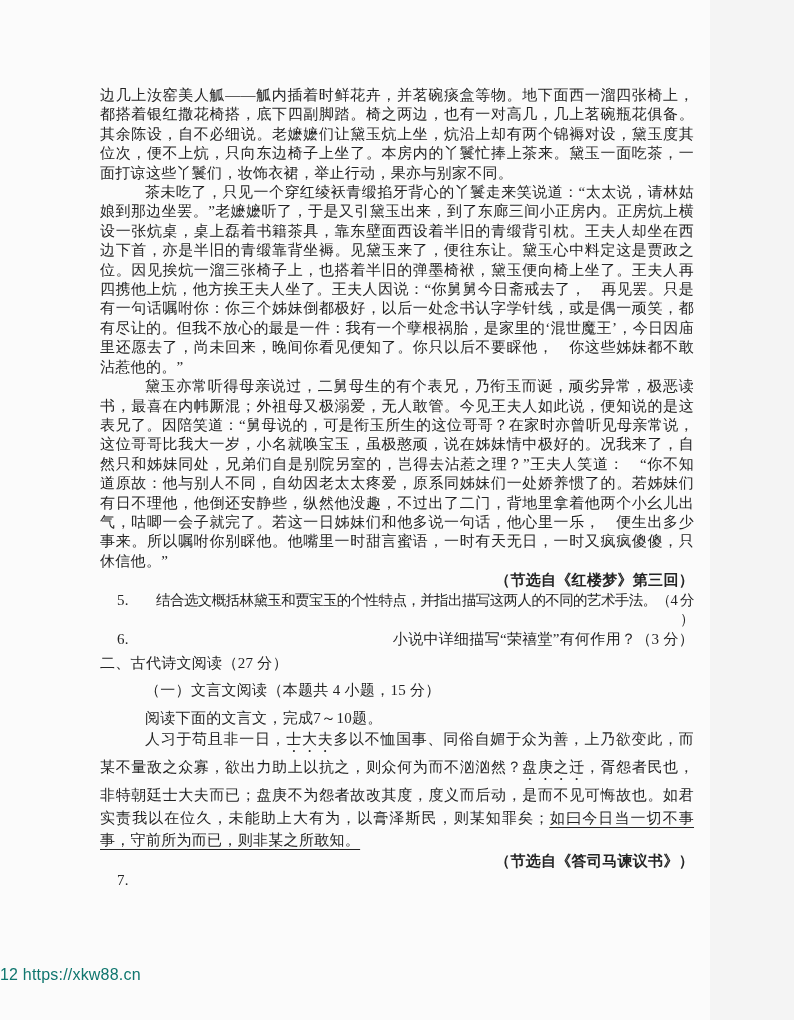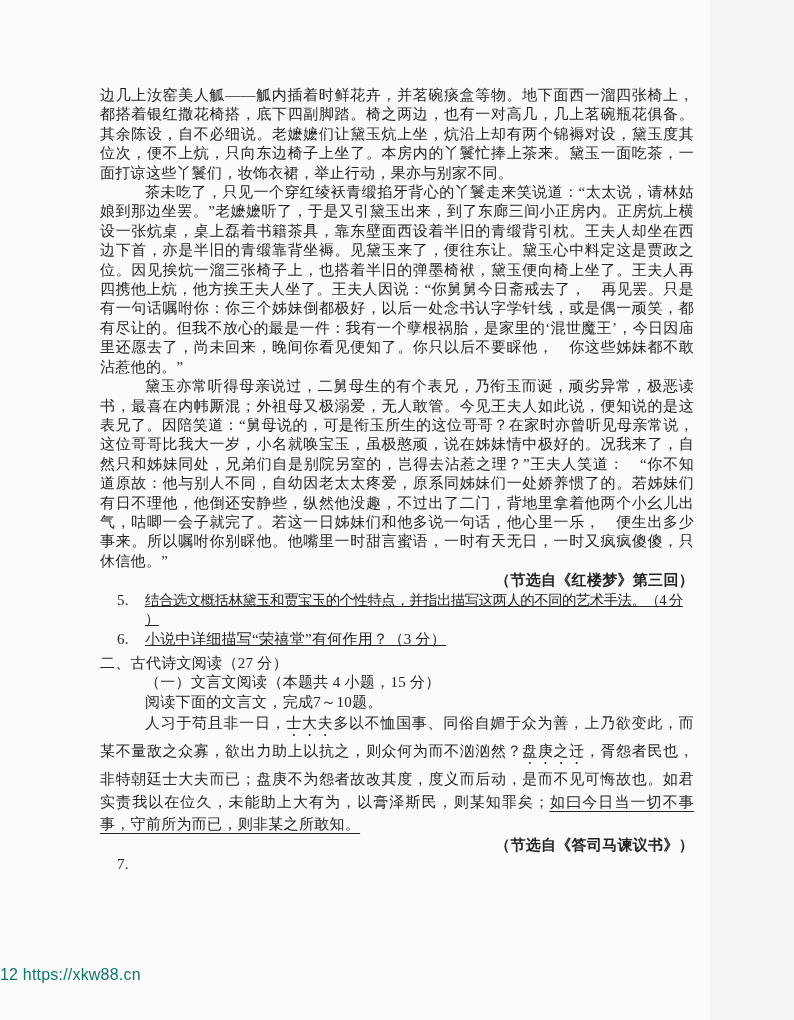--- a/index.html
+++ b/index.html
@@ -22,37 +22,37 @@
     letter-spacing:0.3px;
   }
   p { margin:0; }
   .body {
     line-height:19.4px;
     text-align:justify;
   }
   .indent { text-indent:3em;font-family:Liberation Serif, serif; }
   .source { text-align:right; line-height:19.5px;font-weight:bold; }
   .heading { margin-top:4px; line-height:20px; }
-  .sub { text-indent:3em; line-height:19.5px; }
+  .sub { text-indent:3em; line-height:19.5px;margin-top:8px; }
   .classical { line-height:22.5px; }
   .classical-first { margin-top:2px; }
   .u {
     text-decoration:underline;
     text-underline-offset:4px;
     text-decoration-thickness:1px;
   }
   .dot {
     -webkit-text-emphasis:filled dot #242424;
     -webkit-text-emphasis-position:under right;
     text-emphasis:filled dot #242424;
     text-emphasis-position:under right;
   }
   .q { display:flex; line-height:19.5px; }
   .qnum { flex:0 0 28px; margin-left:17px; }
-  .qtext { flex:1; text-align:left;text-decoration:underline; }
+  .qtext { flex:1; text-align:right; }
   .q5 {
     font-size:14.5px;
     letter-spacing:-0.6px;
     word-break:break-all;
     line-break:anywhere;
   }
   .q7 {
     max-width:360px;
     letter-spacing:-0.2px;
     word-break:break-all;

